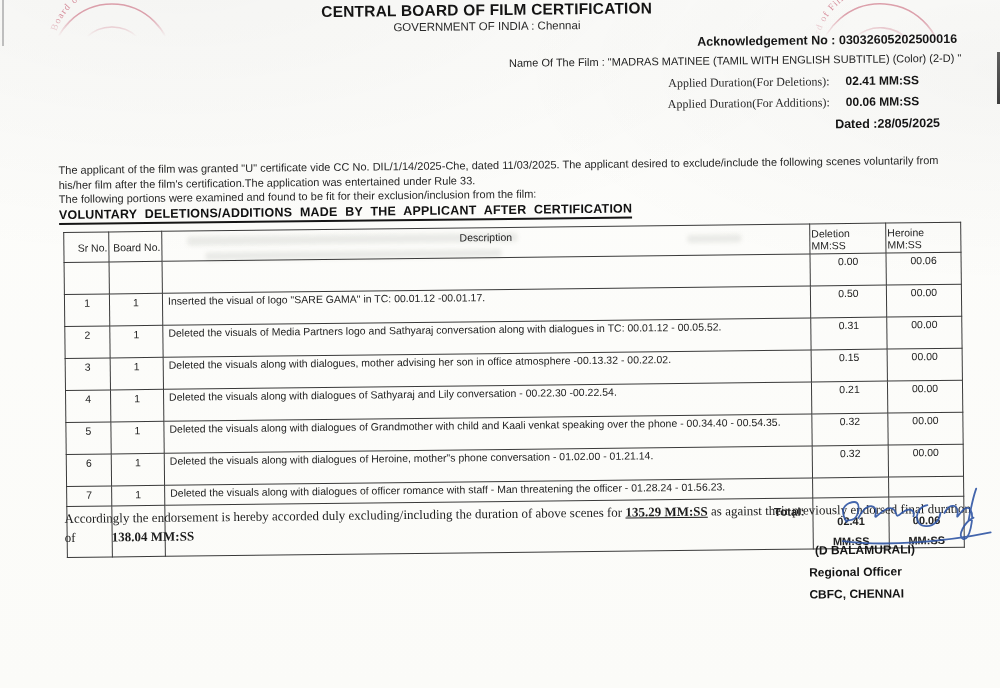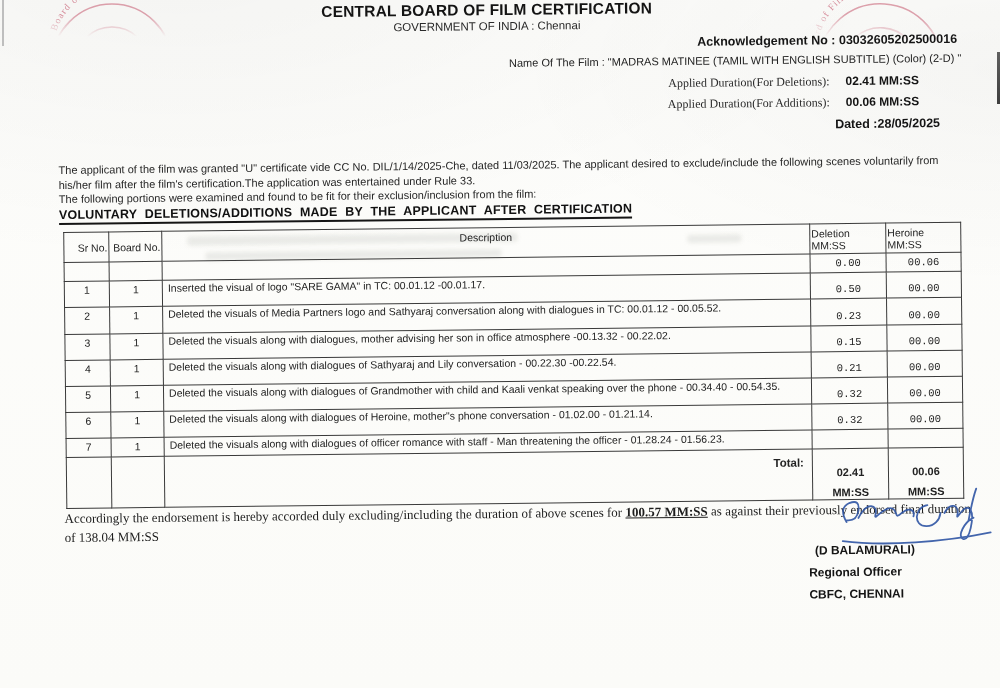--- a/index.html
+++ b/index.html
@@ -33,29 +33,29 @@
   
   .table-wrap{position:absolute;top:227px;left:64px;}
   table.doc-table{border-collapse:collapse;table-layout:fixed;width:897px;font-size:10.5px;color:#232323;}
   table.doc-table th, table.doc-table td{border:1px solid #3a3a3a;overflow:hidden;}
   th{font-weight:normal;}
   .h-sr,.h-reel{text-align:right;vertical-align:middle;font-size:10.5px;}
   .h-desc{text-align:center;vertical-align:top;padding-top:3px;font-size:10.5px;}
   .h-val{text-align:left;vertical-align:middle;line-height:12px;font-size:10.5px;}
   .cell-sr,.cell-reel{text-align:center;vertical-align:top;padding-top:2px;}
   .cell-desc{vertical-align:top;padding:1px 4px 1px 5px;line-height:12.5px;}
-  .cell-val{text-align:center;vertical-align:bottom;padding-bottom:3px;font-family:Liberation Mono, monospace;}
+  .cell-val{text-align:center;vertical-align:bottom;padding-bottom:18px;}
   .total-label{font-weight:bold;text-align:right;padding-right:8px;font-size:11.5px;vertical-align:top;padding-top:7px;}
   .total-val{font-weight:bold;text-align:center;vertical-align:top;padding-top:17px;font-size:11px;}
   .total-val .unit{margin-top:8px;}
 
   
   .closing{position:absolute;top:504px;left:62px;width:912px;font-family:"Liberation Serif", serif;font-size:13px;line-height:19px;color:#1d1d1d;}
   .closing .strong-u{font-weight:bold;text-decoration:underline;}
-  .closing .strong{font-weight:normal;}
+  .closing .strong{font-weight:bold;margin-left:33px;}
   .sig-svg{position:absolute;left:822px;top:488px;}
   .sig-name{position:absolute;left:812px;top:547px;font-size:12px;font-weight:bold;color:#141414;}
   .sig-title{position:absolute;left:806px;top:569px;font-size:12px;font-weight:bold;color:#141414;}
   .sig-org{position:absolute;left:806px;top:591px;font-size:12px;font-weight:bold;color:#141414;}
 
   
   .stamp{position:absolute;top:0;}
   .stamp-left{left:20px;}
   .stamp-right{left:793px;transform:rotate(4deg);transform-origin:50% 0;}
   .stamp svg{-webkit-mask-image:linear-gradient(to bottom,rgba(0,0,0,.95) 40%,transparent 96%);
@@ -164,21 +164,21 @@
               <td class="cell-sr">1</td>
               <td class="cell-reel">1</td>
               <td class="cell-desc">Inserted the visual of logo "SARE GAMA" in TC: 00.01.12 -00.01.17.</td>
               <td class="cell-val">0.50</td>
               <td class="cell-val">00.00</td>
             </tr>
             <tr style="height: 27px;">
               <td class="cell-sr">2</td>
               <td class="cell-reel">1</td>
               <td class="cell-desc">Deleted the visuals of Media Partners logo and Sathyaraj conversation along with dialogues in TC: 00.01.12 - 00.05.52.</td>
-              <td class="cell-val">0.23</td>
+              <td class="cell-val">0.31</td>
               <td class="cell-val">00.00</td>
             </tr>
             <tr style="height: 26px;">
               <td class="cell-sr">3</td>
               <td class="cell-reel">1</td>
               <td class="cell-desc">Deleted the visuals along with dialogues, mother advising her son in office atmosphere -00.13.32 - 00.22.02.</td>
               <td class="cell-val">0.15</td>
               <td class="cell-val">00.00</td>
             </tr>
             <tr style="height: 26px;">
@@ -221,21 +221,21 @@
             </td>
             <td class="total-val">
               <div>00.06</div>
               <div class="unit">MM:SS</div>
             </td>
           </tr>
         </tbody>
       </table>
     </div>
 
-    <div class="closing"><span>Accordingly the endorsement is hereby accorded duly excluding/including the duration of above scenes for </span><span class="strong-u">100.57 MM:SS</span><span> as against their previously endorsed final duration of </span><span class="strong">138.04 MM:SS</span></div>
+    <div class="closing"><span>Accordingly the endorsement is hereby accorded duly excluding/including the duration of above scenes for </span><span class="strong-u">135.29 MM:SS</span><span> as against their previously endorsed final duration of </span><span class="strong">138.04 MM:SS</span></div>
 
     <div class="sig-svg">
       <svg width="175" height="66" viewBox="0 0 175 66">
         <g fill="none" stroke="#2f55a4" stroke-width="1.8" stroke-linecap="round" opacity="0.9">
           <path d="M22,38 q-8,-14 3,-19 q11,-4 9,8 q-2,11 -13,9"></path>
           <path d="M34,34 C42,18 54,20 51,31 C49,39 60,21 68,25 C74,28 69,37 78,29 C84,24 91,26 89,33"></path>
           <path d="M103,22 c-13,2 -15,21 -1,21 c8,0 13,-6 14,-13"></path>
           <path d="M120,30 c6,-11 15,-8 13,2 c-2,8 7,-13 13,-5 c4,6 -1,33 -8,29 c-5,-3 1,-16 11,-21"></path>
           <path d="M152,6 c-4,11 -6,22 -8,32"></path>
           <path d="M18,57 C60,63 120,59 166,50"></path>

